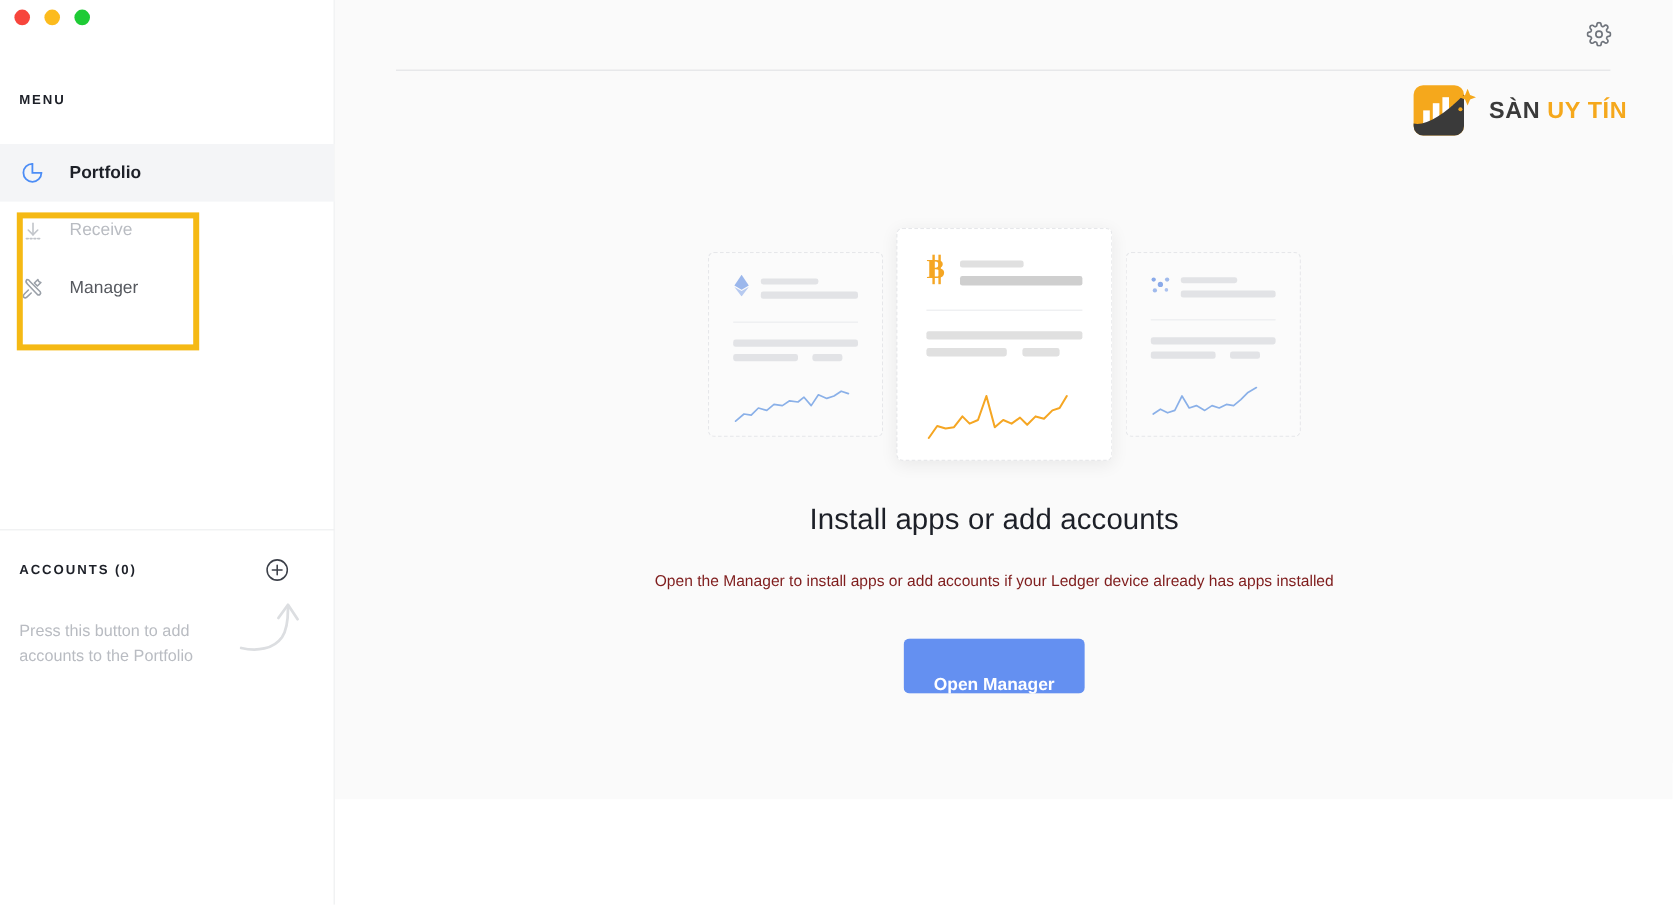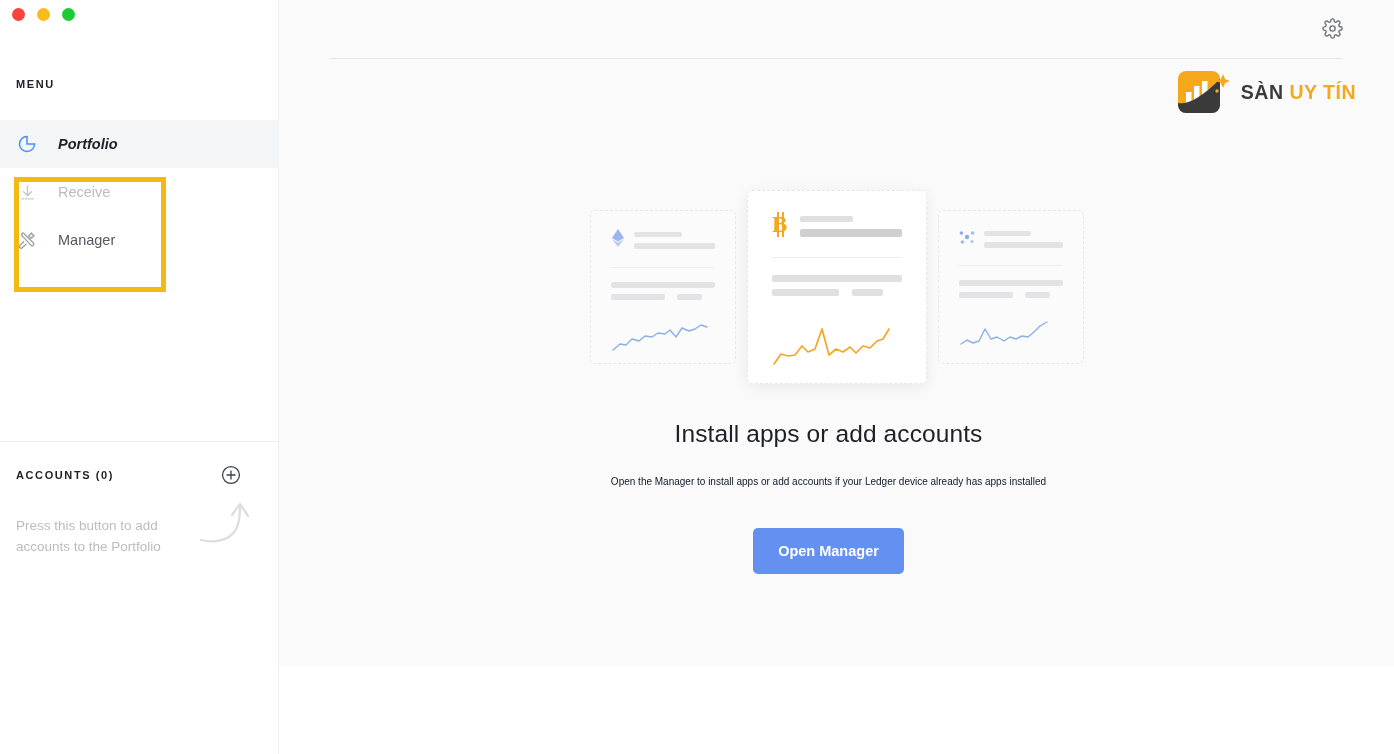--- a/index.html
+++ b/index.html
@@ -30,21 +30,21 @@
   }
   .menu-label { position: absolute; top: 78px; left: 16px; }
 
   .nav { position: absolute; top: 120px; left: 0; width: 279px; }
   .nav-item {
     display: flex; align-items: center; height: 48px;
     padding-left: 16px; gap: 20px; cursor: pointer;
   }
   .nav-item .ico { width: 22px; height: 22px; display: flex; align-items: center; justify-content: center; flex: 0 0 22px; }
   .nav-item .txt { font-size: 14.5px; color: #55585e; }
-  .nav-item.active { background: #f4f5f7; font-style: italic; }
+  .nav-item.active { background: #f4f5f7; }
   .nav-item.active .txt { color: #1d2028; font-weight: 700; }
   .nav-item.disabled .txt { color: #b9bcc2; }
 
   .hl-box {
     position: absolute; left: 14px; top: 177px;
     width: 152px; height: 115px;
     border: 5px solid #f5b914;
     pointer-events: none;
   }
 
@@ -103,27 +103,27 @@
   .spark { margin-top: 14px; }
 
   
   .empty {
     position: absolute; left: 0; right: 16px; top: 420px; text-align: center;
   }
   .empty h1 {
     font-size: 24.5px; font-weight: 400; color: #1d2028; letter-spacing: .1px;
   }
   .empty p {
-    margin-top: 28px; font-size: 10px; color: #0f172a;
+    margin-top: 28px; font-size: 13px; color: #7f1d1d;
   }
   .btn-row { margin-top: 41px; display: flex; justify-content: center; gap: 19px; }
   .btn {
     font-size: 14.5px; font-weight: 700; border-radius: 5px;
     cursor: pointer; border: 1px solid transparent;
-    padding: 0 24px; height: 46px; line-height: 44px;
+    padding: 16px 24px; height: 46px; line-height: 44px;
   }
   .btn.primary { background: #6490f1; color: #ffffff; }
   .btn.ghost { background: #ffffff; color: #6490f1; border-color: #a8c0f6; }
 </style>
 </head>
 <body>
 
 <div class="app">
 
   <aside class="sidebar">

